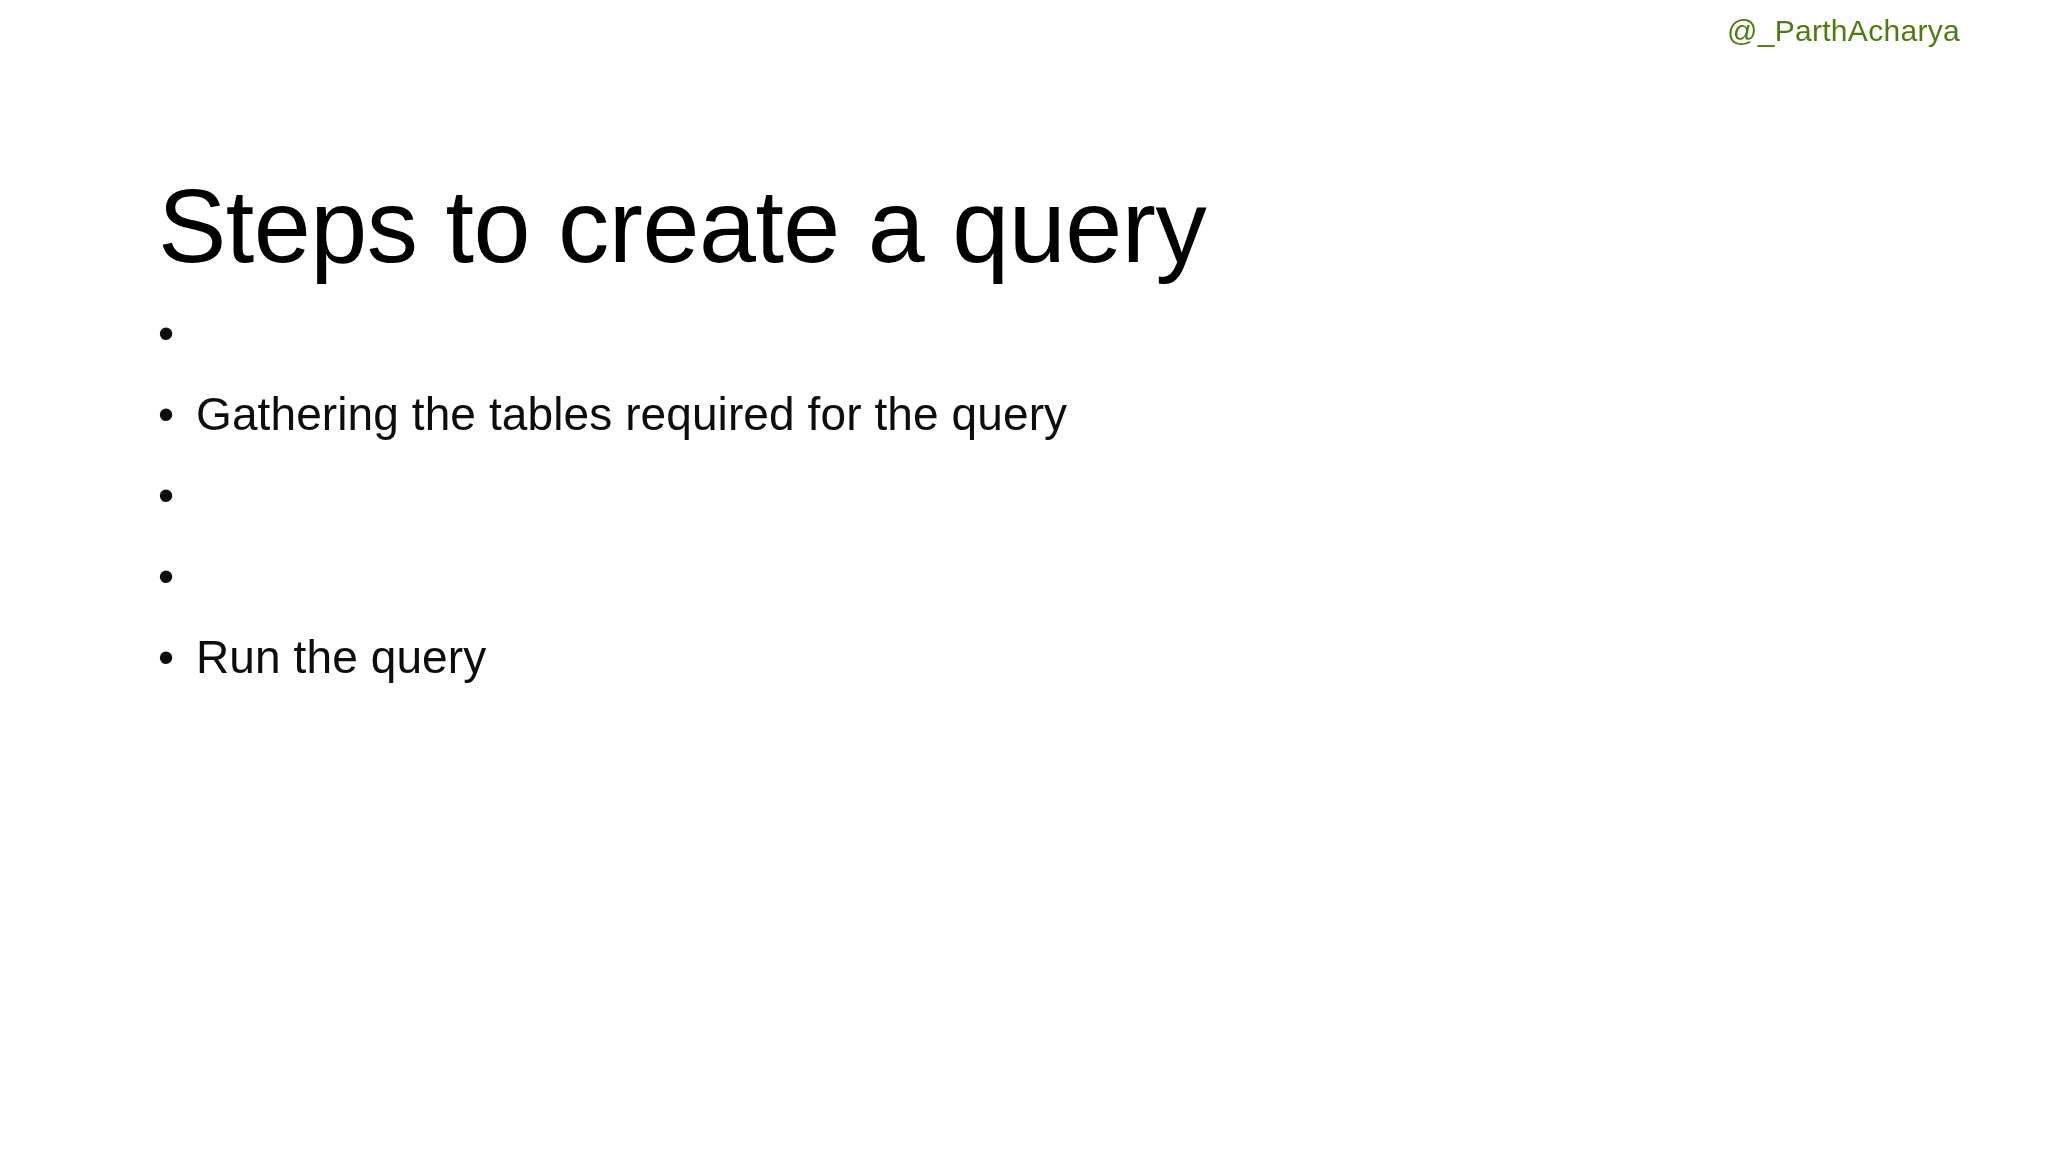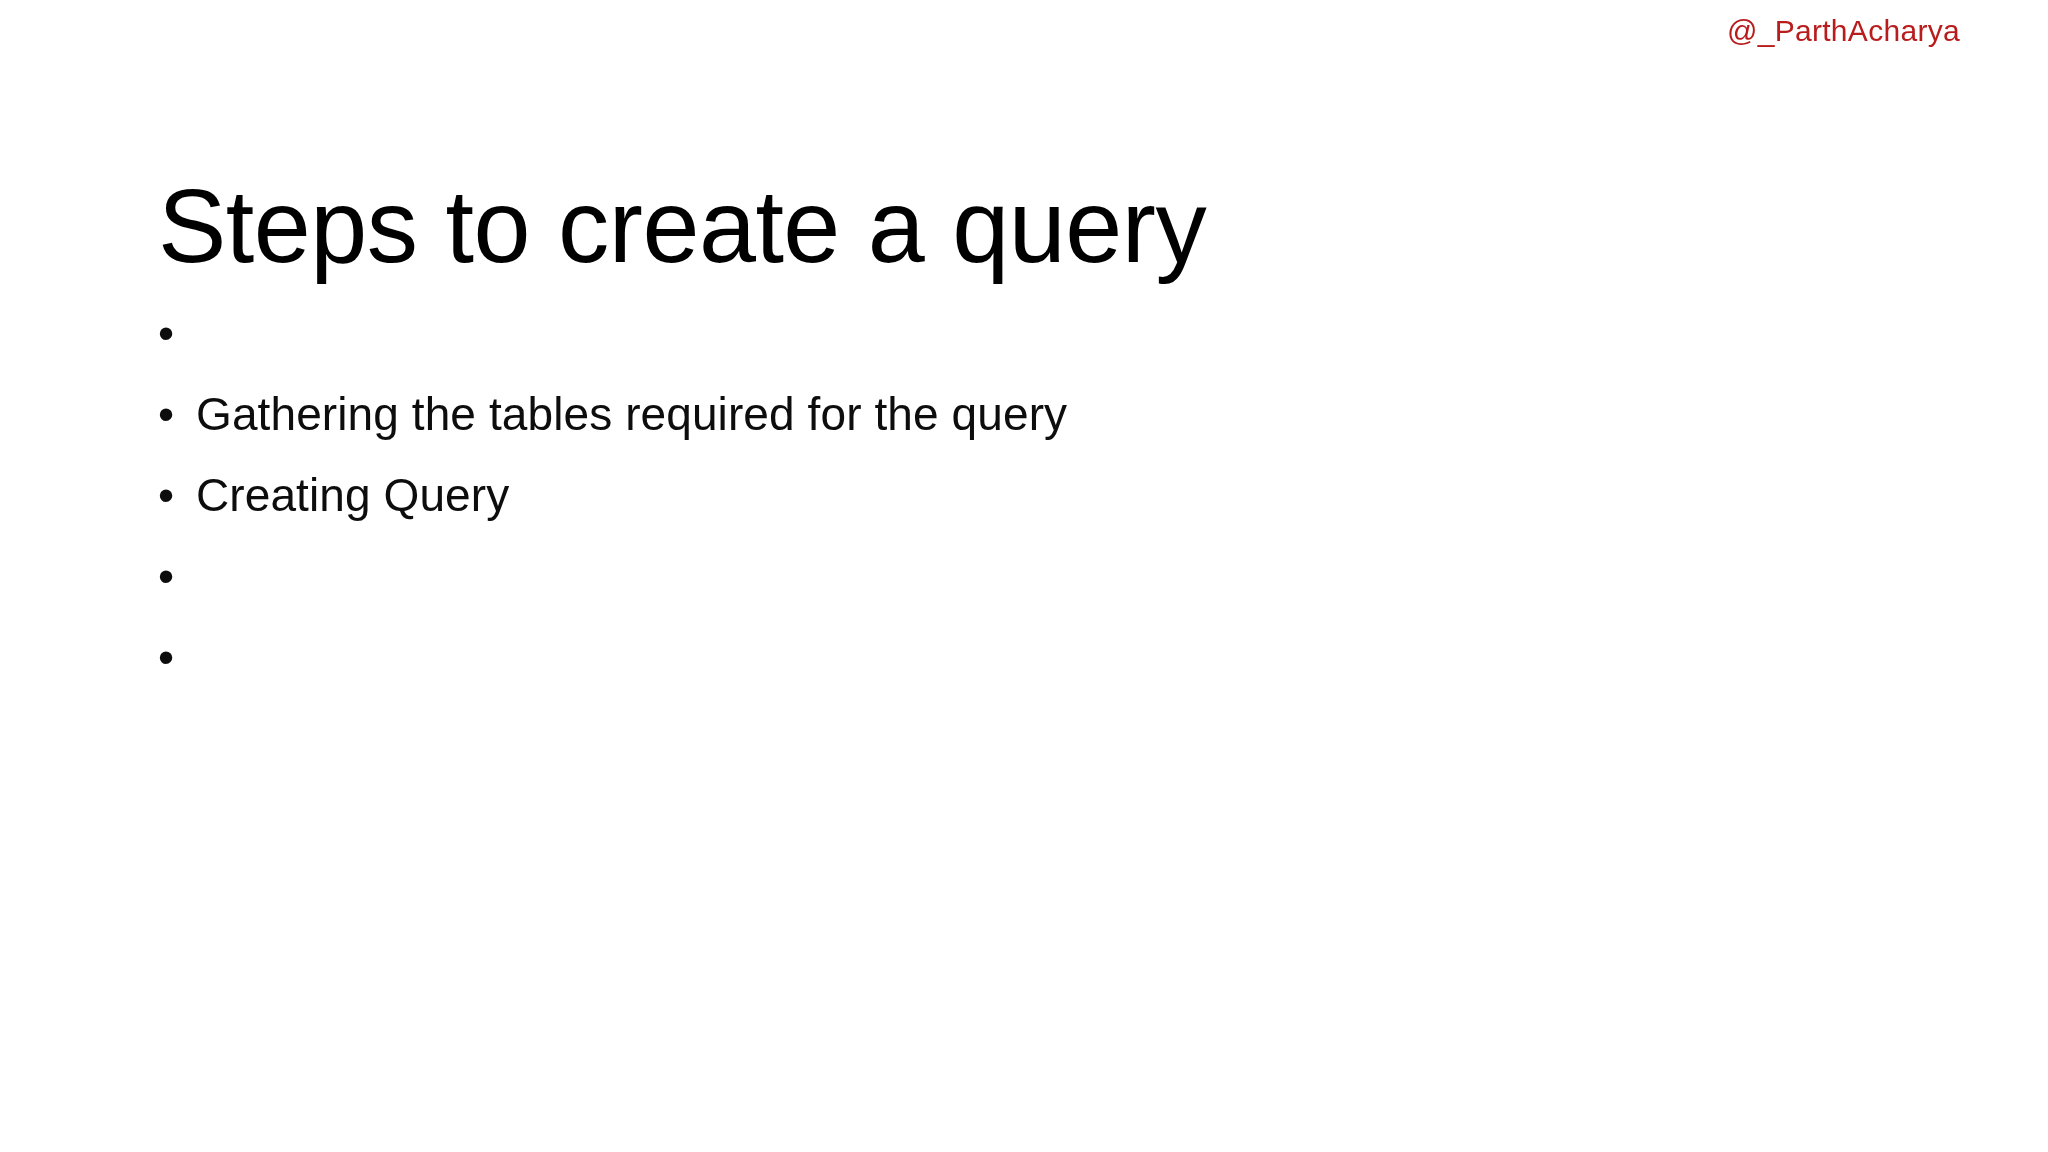--- a/index.html
+++ b/index.html
@@ -23,21 +23,21 @@
   }
 
   
   .watermark {
     position: absolute;
     top: 14px;
     right: 88px;
     font-family: "Liberation Sans", sans-serif;
     font-size: 30px;
     letter-spacing: 0.3px;
-    color: #b91c1c;
+    color: #4d7c0f;
     white-space: nowrap;
     line-height: 1.1;
   }
 
   
   .slide-title {
     position: absolute;
     left: 158px;
     top: 106px;
     font-family: "Liberation Sans Narrow", "Liberation Sans", sans-serif;
@@ -105,26 +105,26 @@
       <span class="bullet-marker">•</span>
     </li>
 
     <li class="bullet-item">
       <span class="bullet-marker">•</span>
       <span class="bullet-text">Gathering the tables required for the query</span>
     </li>
 
     <li class="bullet-item">
       <span class="bullet-marker">•</span>
-      <span class="bullet-text">Creating Query</span>
     </li>
 
     <li class="bullet-item">
       <span class="bullet-marker">•</span>
     </li>
 
     <li class="bullet-item">
       <span class="bullet-marker">•</span>
+      <span class="bullet-text">Run the query</span>
     </li>
 
   </ul>
 
 </div>
 
 </body></html>

